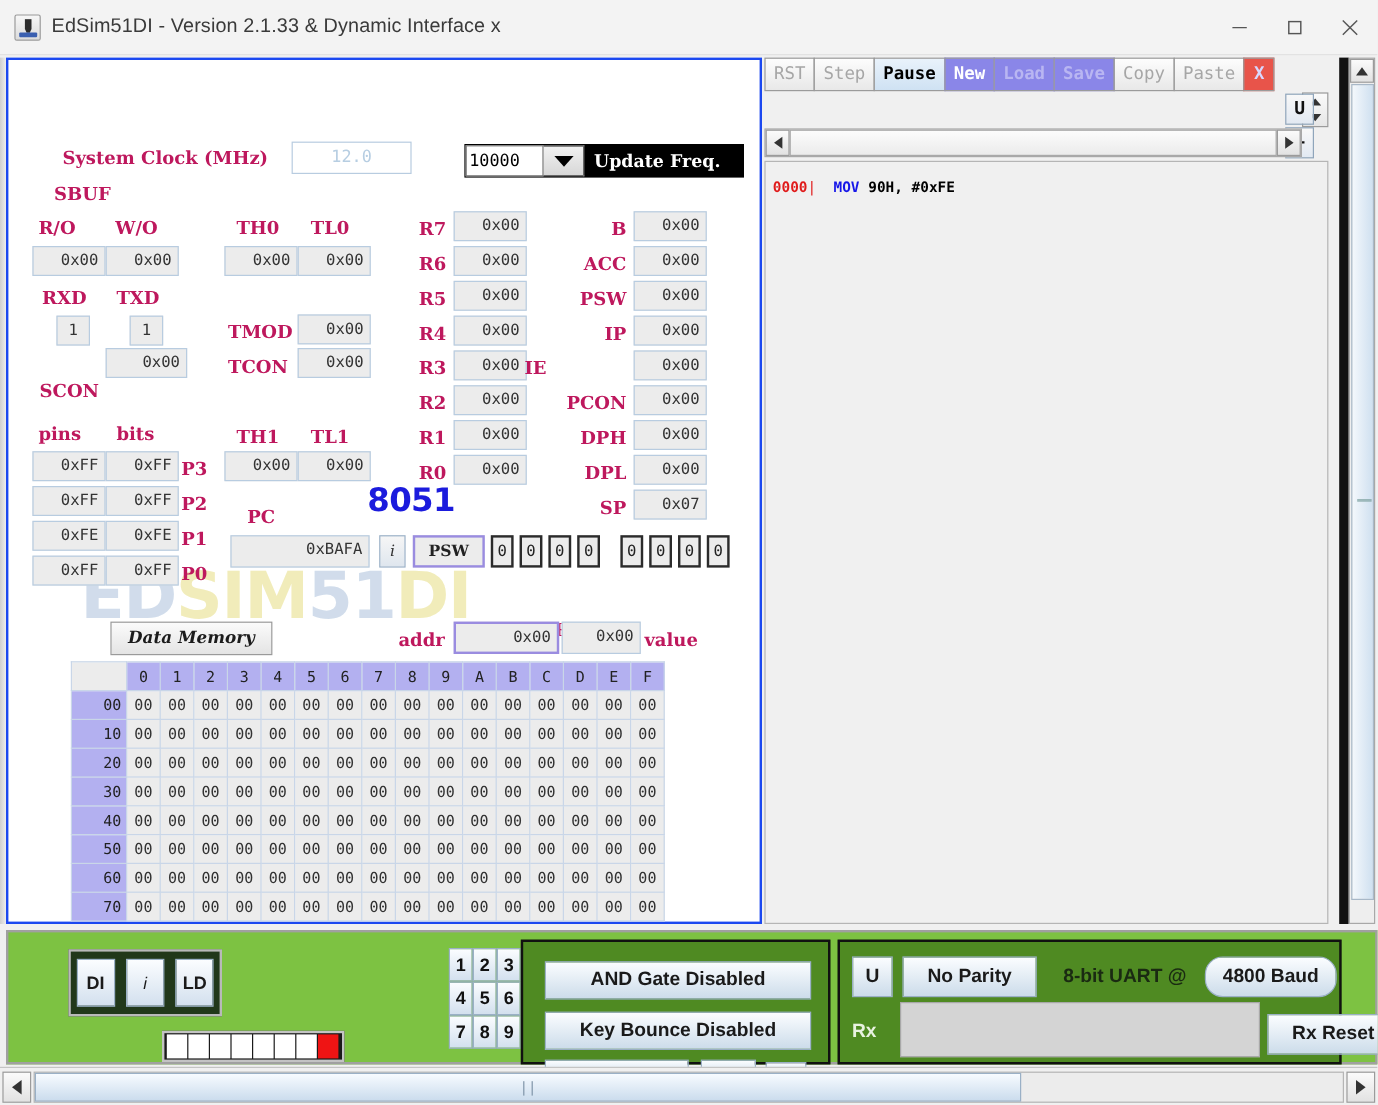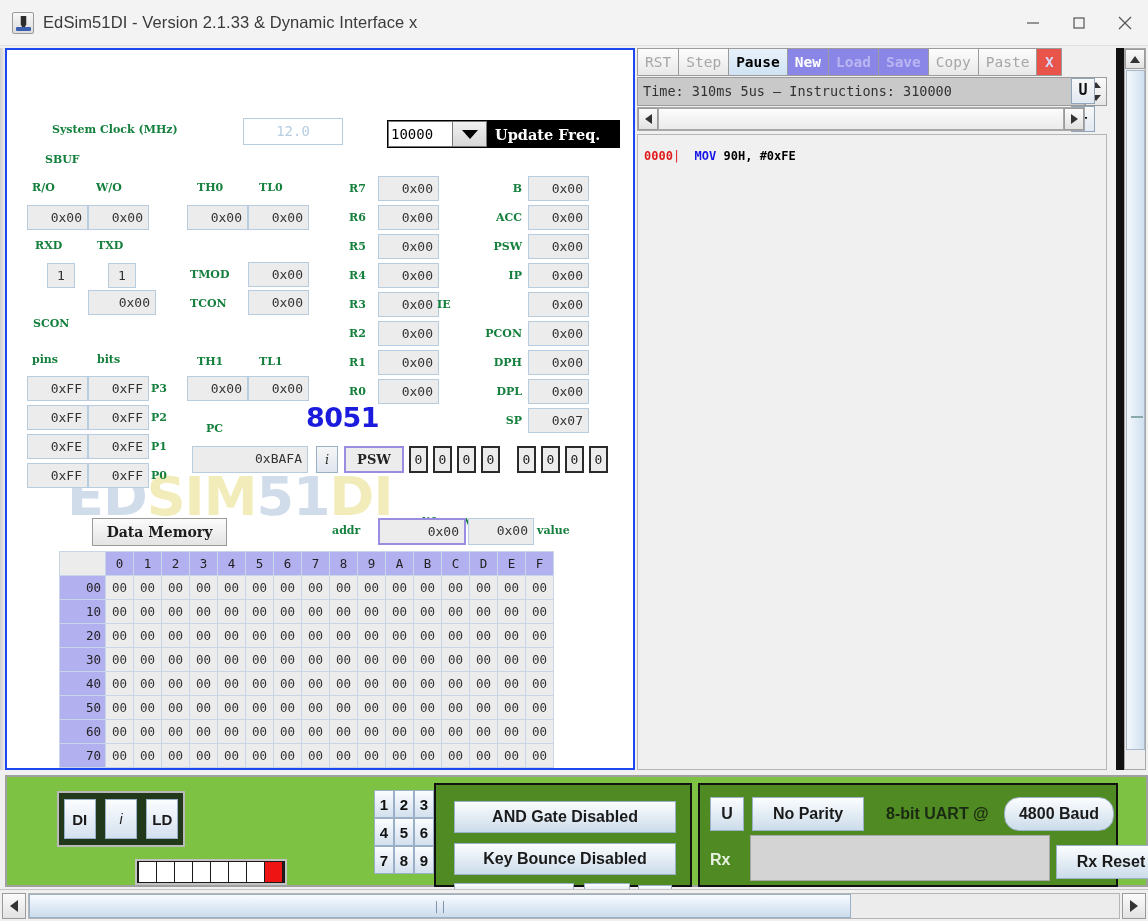--- a/index.html
+++ b/index.html
@@ -53,21 +53,21 @@
     position:absolute; left:60px; top:415px; width:520px; height:60px;
     font-family:"DejaVu Sans", sans-serif;
     font-size:54px; font-weight:bold; letter-spacing:-1px;
     color:#e8e4b0; opacity:.85; pointer-events:none; white-space:nowrap;
   }
   .watermark .b{ color:#c9d7e8; }
   .watermark .y{ color:#efe9ae; }
 
   .lbl{
     position:absolute; font-family:"DejaVu Serif","Liberation Serif",serif;
-    font-weight:bold; font-size:11px; color:#15803d; white-space:nowrap;
+    font-weight:bold; font-size:15px; color:#be185d; white-space:nowrap;
   }
   .fld{
     position:absolute; background:#ececec; border:1px solid #b8cce0;
     font-family:"DejaVu Sans Mono","Liberation Mono",monospace;
     font-size:13px; color:#333; text-align:right;
     padding:2px 5px 2px 2px; height:25px; line-height:19px;
   }
   .fld.ctr{ text-align:center; padding-right:2px; }
 
   
@@ -118,21 +118,21 @@
   .b8051{
     position:absolute; left:299px; top:352px;
     font-family:"DejaVu Sans",sans-serif; font-weight:bold; font-size:27px;
     color:#1b1bdd; letter-spacing:-0.5px;
   }
 
   .btn-grey{
     position:absolute; background:linear-gradient(#fbfbfb,#e4e4e4);
     border:1px solid #9a9a9a;
     font-family:"DejaVu Serif",serif; font-weight:bold; font-size:14px;
-    color:#1c1c1c; text-align:center;
+    color:#1c1c1c; text-align:center;font-style:italic;
   }
   .btn-disabled{ color:#a8a8a8; border-color:#c0c0c0;
     background:linear-gradient(#f6f6f6,#ececec); }
 
   
   .memtab{ position:absolute; left:52px; top:501px; border-collapse:collapse;
            font-family:"DejaVu Sans Mono",monospace; font-size:12.5px; }
   .memtab td, .memtab th{
     border:1px solid #c9d6e8; padding:0; height:24px; color:#333; font-weight:normal;
   }
@@ -623,21 +623,20 @@
         <div class="tbtn dis">Step</div>
         <div class="tbtn active">Pause</div>
         <div class="tbtn purple">New</div>
         <div class="tbtn purple dis">Load</div>
         <div class="tbtn purple dis">Save</div>
         <div class="tbtn dis">Copy</div>
         <div class="tbtn dis">Paste</div>
         <div class="tbtn red">X</div>
       </div>
 
-    <div class="statusbar">Time: 310ms 5us — Instructions: 310000</div>
     <div class="spin">
         <i class="up"></i>
         <i class="dn"></i>
       </div>
     <div class="ubtn" style="left:434px; top:30px;">U</div>
     <div class="ubtn" style="left:434px; top:58px;">+</div>
 
     <div class="hscroll">
       <div class="hs-arrow">
           <i class="l"></i>

